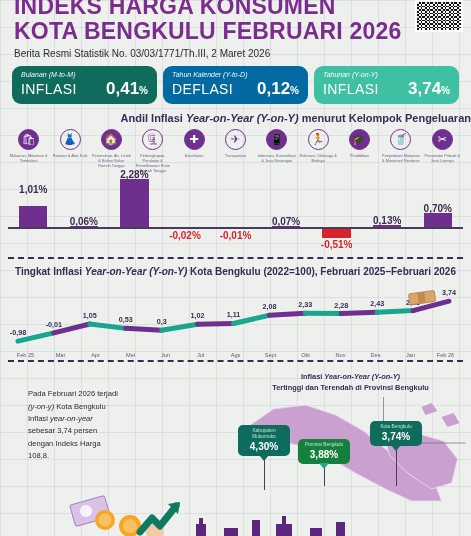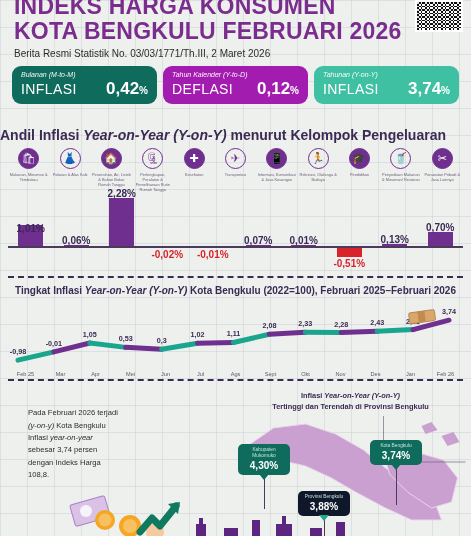--- a/index.html
+++ b/index.html
@@ -43,21 +43,21 @@
     flex:1; border-radius:9px; padding:5px 9px 6px; color:#fff;
     display:flex; flex-direction:column; justify-content:center; height:38px;
   }
   .stat .lbl { font-size:7px; font-style:italic; opacity:.95; margin-bottom:1px; }
   .stat .row { display:flex; align-items:baseline; justify-content:space-between; }
   .stat .word { font-size:14px; letter-spacing:.4px; font-weight:300; }
   .stat .num { font-size:17px; font-weight:bold; }
   .stat .pct { font-size:10px; font-weight:bold; }
 
   
-  .andil-t { text-align:left; font-size:14px; font-weight:bold; color:#3b2a52; margin-top:23px; }
+  .andil-t { text-align:right; font-size:11px; font-weight:bold; color:#3b2a52; margin-top:8px; }
   .andil-t em { font-style:italic; }
   .icons { display:flex; padding:0 8px; margin-top:5px; }
   .icell { flex:1; text-align:center; }
   .icon-c {
     width:21px; height:21px; border-radius:50%;
     border:1.6px solid #6f2f8e; margin:0 auto;
     display:flex; align-items:center; justify-content:center;
     color:#6f2f8e; font-size:11px; line-height:1;
   }
   .icon-c.fill { background:#6f2f8e; color:#fff; border-color:#6f2f8e; }
@@ -98,21 +98,21 @@
     position:absolute; background:#0f6b5c; border-radius:5px;
     color:#fff; text-align:center; padding:3px 4px 4px; width:52px;
   }
   .pin:after {
     content:""; position:absolute; left:50%; transform:translateX(-50%);
     bottom:-5px; border-left:5px solid transparent; border-right:5px solid transparent;
     border-top:6px solid #0f6b5c;
   }
   .pin .pl { font-size:4.8px; line-height:1.25; color:#bfe3da; }
   .pin .pv { font-size:10px; font-weight:bold; margin-top:1px; }
-  .pin.teal { background:#0f172a;margin-top:33px; }
+  .pin.teal { background:#15803d; }
   .pin.teal:after { border-top-color:#1fa98f; }
   .pin .stem { position:absolute; left:50%; top:100%; width:1px; background:#4a3a5c; }
 
   
   .foot { position:absolute; left:0; right:0; bottom:0; height:56px; pointer-events:none; }
 </style>
 </head>
 <body>
 
 <div class="hdr">
@@ -122,24 +122,24 @@
 </div>
 <div class="qr">
     <i></i>
   </div>
 
 <div class="stats">
   <div class="stat" style="background:#0f6b5c">
     <div class="lbl">Bulanan (M-to-M)</div>
     <div class="row">
       <span class="word">INFLASI</span>
-      <span><span class="num">0,42</span><span class="pct">%</span></span>
-    </div>
-  </div>
-  <div class="stat" style="background:#a21caf">
+      <span><span class="num">0,41</span><span class="pct">%</span></span>
+    </div>
+  </div>
+  <div class="stat" style="background:#0369a1">
     <div class="lbl">Tahun Kalender (Y-to-D)</div>
     <div class="row">
       <span class="word">DEFLASI</span>
       <span><span class="num">0,12</span><span class="pct">%</span></span>
     </div>
   </div>
   <div class="stat" style="background:#3fc0a2">
     <div class="lbl">Tahunan (Y-on-Y)</div>
     <div class="row">
       <span class="word">INFLASI</span>
@@ -196,45 +196,41 @@
     <div class="icell">
       <div class="icon-c fill">✂</div>
       <div class="icap">Perawatan Pribadi &amp; Jasa Lainnya</div>
     </div>
   </div>
 
 <div class="bars">
   <div class="brow" id="bar-row">
       <div class="bcell">
         <div class="bar" style="top: 28.7368px; height: 21.2632px;"></div>
-        <div class="bval" style="top: 27px;">1,01%</div>
+        <div class="bval" style="top: 7px;">1,01%</div>
       </div>
       <div class="bcell">
         <div class="bar" style="top: 48.7368px; height: 1.26316px;"></div>
         <div class="bval" style="top: 38.7368px;">0,06%</div>
       </div>
       <div class="bcell">
         <div class="bar" style="top: 2px; height: 48px;"></div>
         <div class="bval" style="top: -8px;">2,28%</div>
       </div>
       <div class="bcell">
         <div class="bar neg" style="top: 50px; height: 1.2px;"></div>
         <div class="bval neg" style="top: 52.2px;">-0,02%</div>
       </div>
       <div class="bcell">
         <div class="bar neg" style="top: 50px; height: 1.2px;"></div>
         <div class="bval neg" style="top: 52.2px;">-0,01%</div>
       </div>
       <div class="bcell">
         <div class="bar" style="top: 48.5263px; height: 1.47368px;"></div>
         <div class="bval" style="top: 38.5263px;">0,07%</div>
-      </div>
-      <div class="bcell">
-        <div class="bar" style="top: 48.8px; height: 1.2px;"></div>
-        <div class="bval" style="top: 38.8px;">0,01%</div>
       </div>
       <div class="bcell">
         <div class="bar neg" style="top: 50px; height: 10.7368px;"></div>
         <div class="bval neg" style="top: 61.7368px;">-0,51%</div>
       </div>
       <div class="bcell">
         <div class="bar" style="top: 47.2632px; height: 2.73684px;"></div>
         <div class="bval" style="top: 37.2632px;">0,13%</div>
       </div>
       <div class="bcell">

